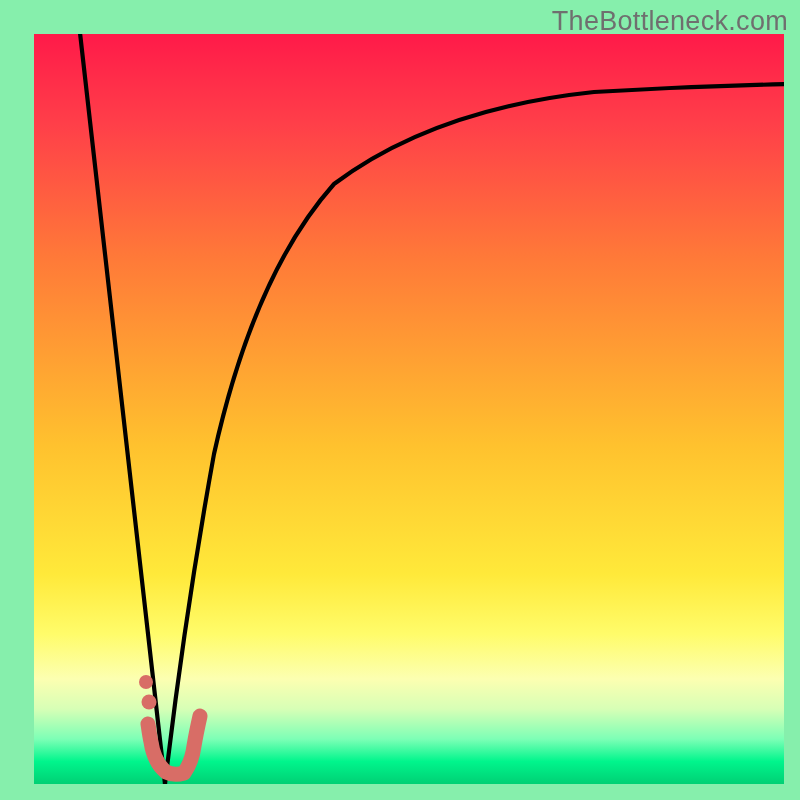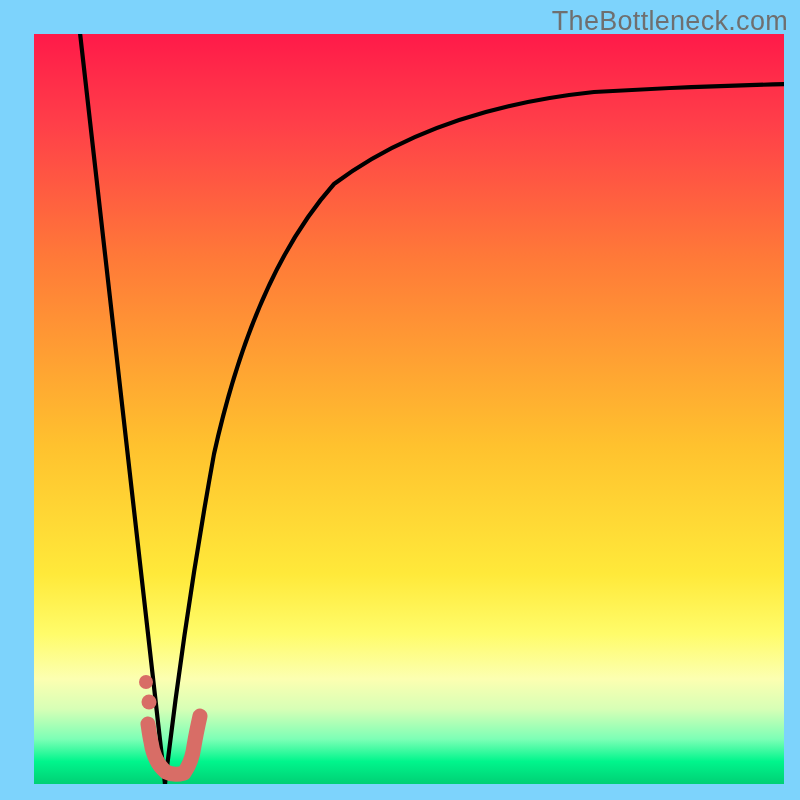--- a/index.html
+++ b/index.html
@@ -10,21 +10,21 @@
     overflow: hidden;
     background: #000;
     font-family: Arial, Helvetica, sans-serif;
   }
   .frame {
     position: absolute;
     left: 0;
     top: 0;
     width: 800px;
     height: 800px;
-    background: #7dd3fc;
+    background: #86efac;
   }
   .plot {
     position: absolute;
     left: 34px;
     top: 34px;
     width: 750px;
     height: 750px;
     overflow: hidden;
   }
   .gradient {

